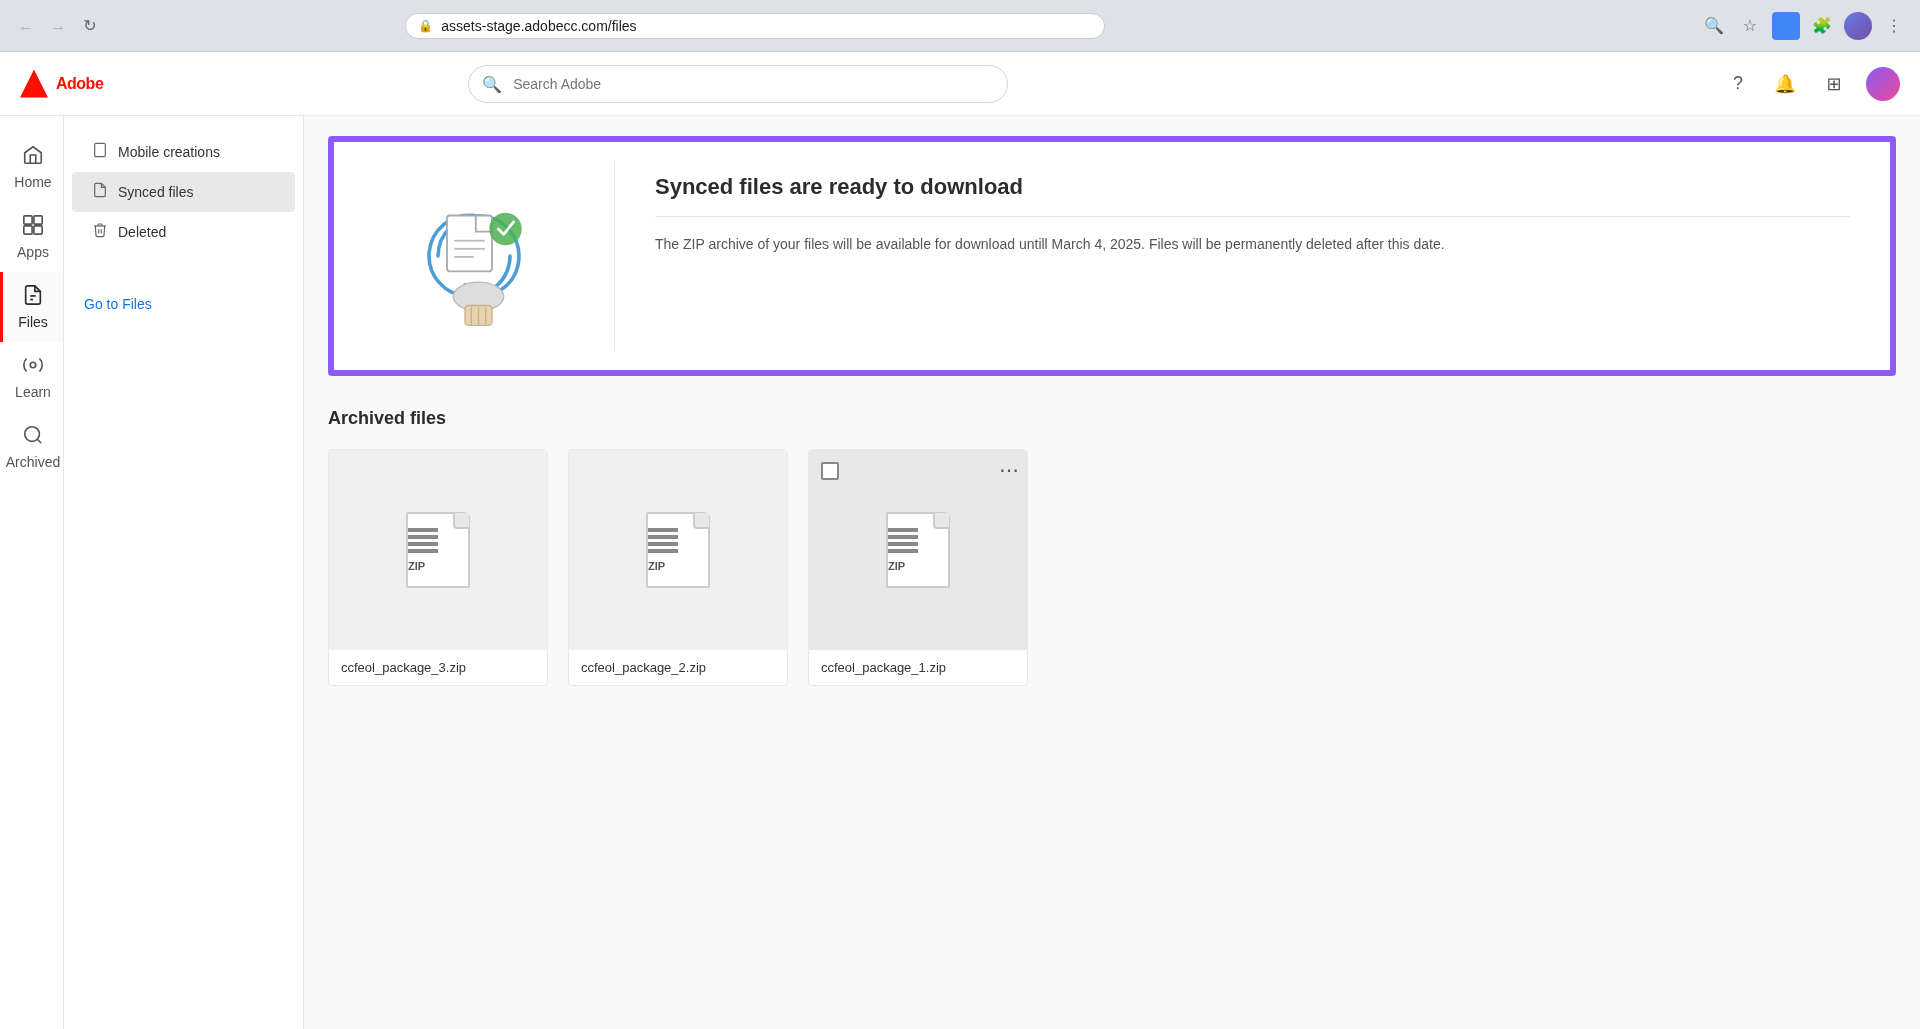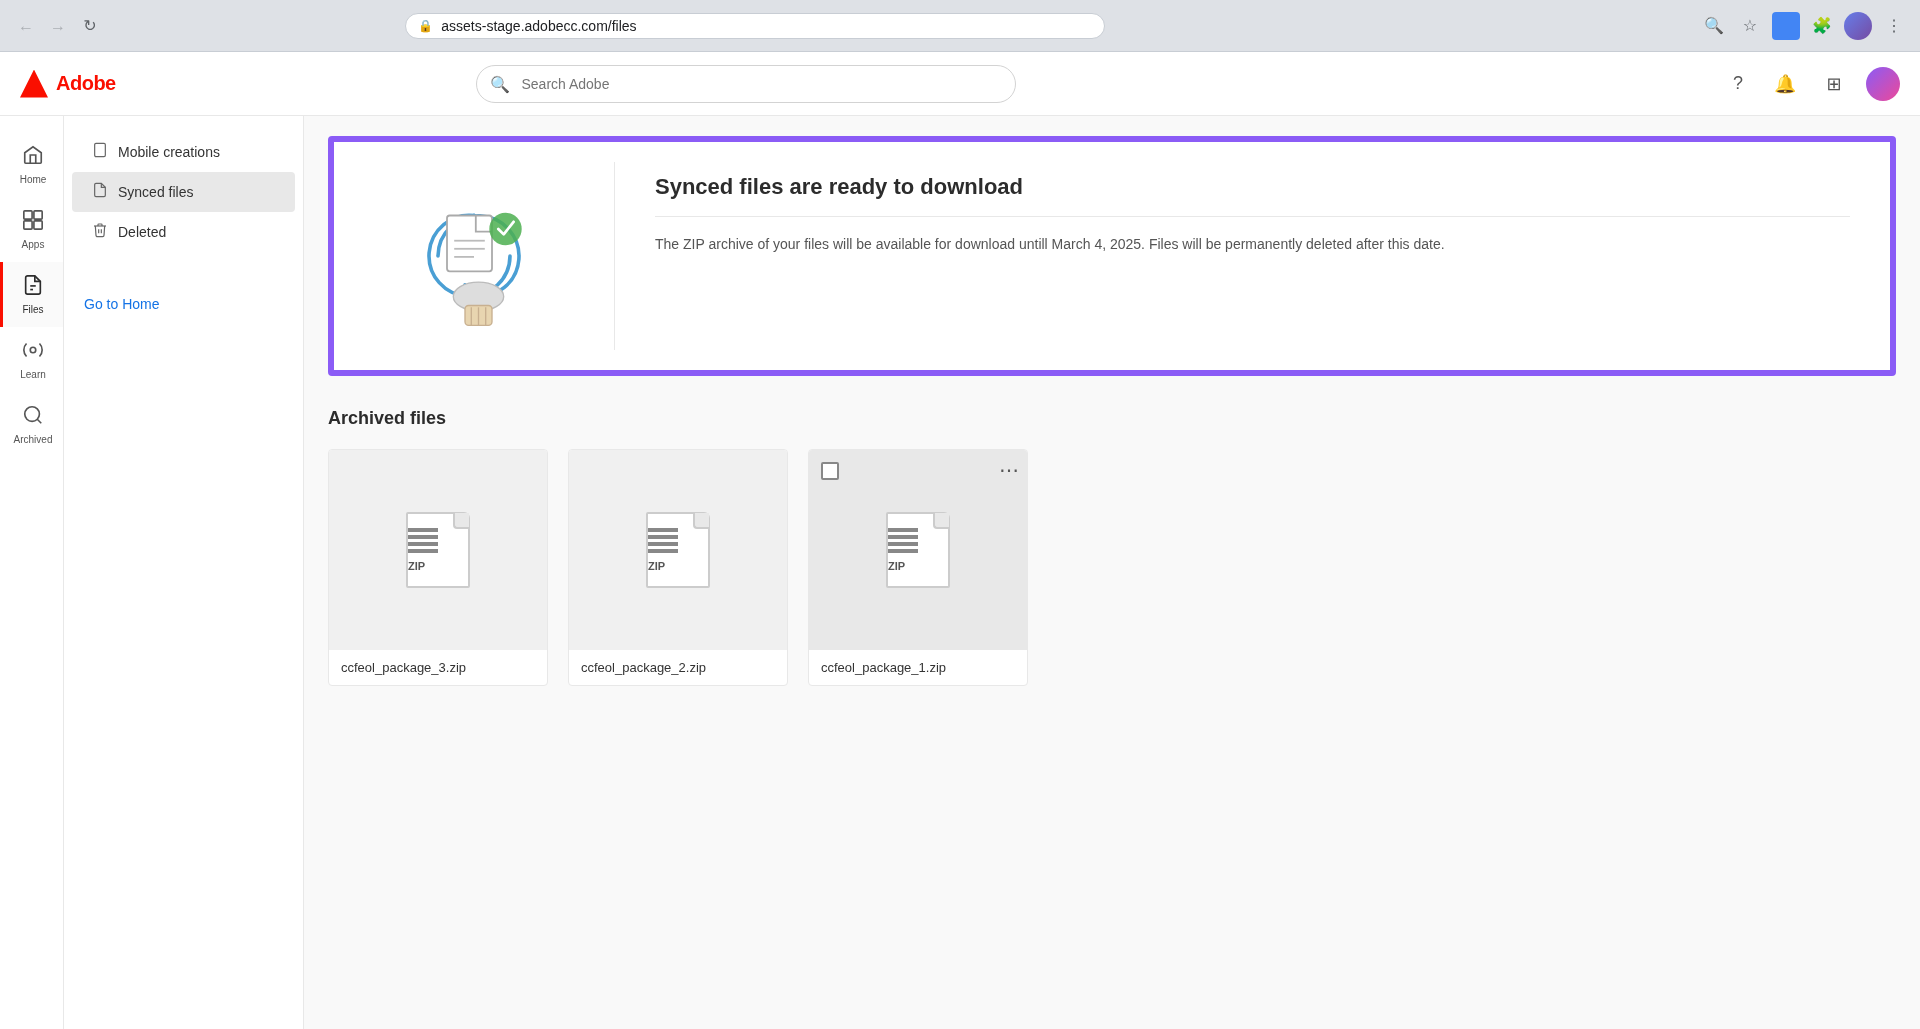--- a/index.html
+++ b/index.html
@@ -77,21 +77,21 @@
       display: flex; align-items: center; gap: 8px;
       cursor: pointer;
     }
     .adobe-logo-icon {
       width: 28px; height: 28px;
       background: #fa0f00;
       clip-path: polygon(50% 0%, 100% 100%, 0% 100%);
       flex-shrink: 0;
     }
     .adobe-wordmark {
-      font-size: 20px; font-weight: 700; color: #fa0f00; letter-spacing: -0.5px;
+      font-size: 16px; font-weight: 700; color: #fa0f00; letter-spacing: -0.5px;
     }
     .search-bar {
       flex: 1;
       max-width: 540px;
       margin: 0 auto;
       position: relative;
     }
     .search-bar input {
       width: 100%;
       padding: 10px 16px 10px 44px;
@@ -153,21 +153,21 @@
       color: #555;
       gap: 4px;
       border-left: 3px solid transparent;
     }
     .sidebar-icon-item.active {
       color: #2c2c2c;
       border-left: 3px solid #fa0f00;
       background: #fafafa;
     }
     .sidebar-icon-item .icon-svg { font-size: 22px; line-height: 1; }
-    .sidebar-icon-item .icon-label { font-size: 10px; text-align: center; font-weight: 500; }
+    .sidebar-icon-item .icon-label { font-size: 14px; text-align: center; font-weight: 500; }
 
     
     .file-sidebar {
       width: 240px;
       background: white;
       border-right: 1px solid #e8e8e8;
       padding: 16px 0;
       overflow-y: auto;
     }
     .file-nav-item {
@@ -468,21 +468,21 @@
             <path d="M19 6l-1 14a2 2 0 0 1-2 2H8a2 2 0 0 1-2-2L5 6"></path>
             <path d="M10 11v6"></path>
             <path d="M14 11v6"></path>
             <path d="M9 6V4a1 1 0 0 1 1-1h4a1 1 0 0 1 1 1v2"></path>
           </svg>
         </span>
         <span>Deleted</span>
       </div>
 
       <div style="flex:1;"></div>
-      <div class="go-to-files" style="padding: 20px;">Go to Home</div>
+      <div class="go-to-files" style="padding: 20px;">Go to Files</div>
     </div>
 
     <div class="main-content">
 
       <div class="synced-banner">
         <div class="banner-illustration">
 
           <svg class="illustration-svg" viewBox="0 0 200 200">
 
             <g fill="none" stroke="#4a9fd4" stroke-width="4" stroke-linecap="round">

